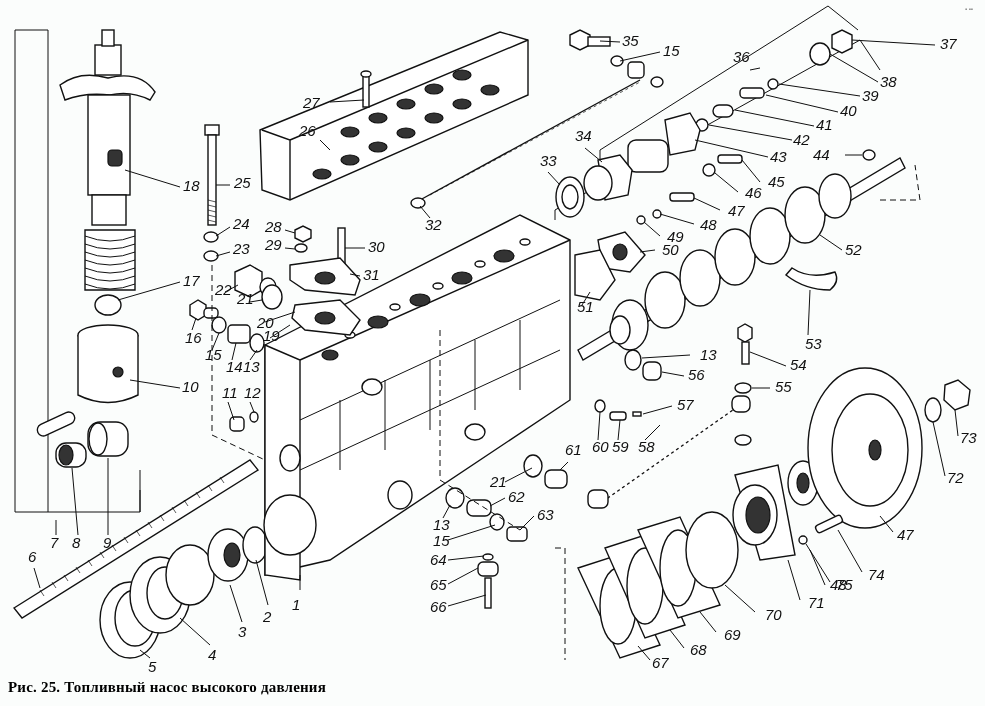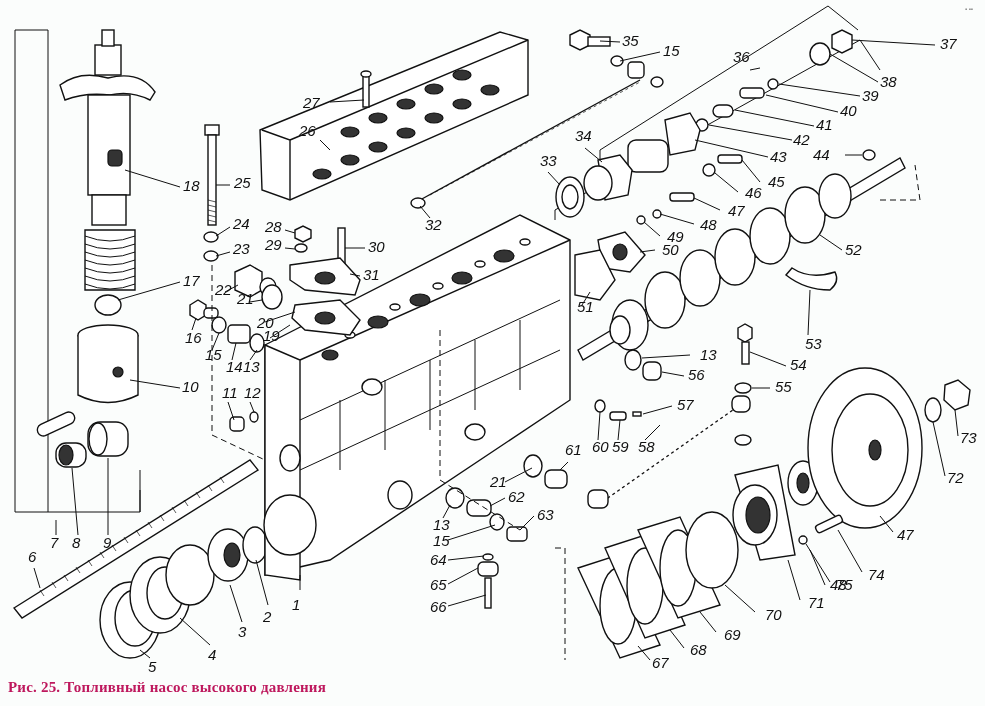--- a/index.html
+++ b/index.html
@@ -1,18 +1,18 @@
 <!DOCTYPE html>
 <html><head>
 <meta charset="utf-8">
 <style>
   html,body{margin:0;padding:0;background:#fbfdfc;}
   body{width:985px;height:706px;position:relative;overflow:hidden;font-family:"Liberation Sans",sans-serif;}
   #stage{position:absolute;left:0;top:0;width:985px;height:706px;}
-  .caption{position:absolute;left:8px;top:679px;font-family:"Liberation Serif",serif;font-weight:bold;font-size:15px;color:#be185d;letter-spacing:0.2px;}
+  .caption{position:absolute;left:8px;top:679px;font-family:"Liberation Serif",serif;font-weight:bold;font-size:15px;color:#000000;letter-spacing:0.2px;}
   .corner-mark{position:absolute;right:12px;top:6px;font-size:6px;color:#888;}
   svg text.lbl{font-family:"Liberation Sans",sans-serif;font-style:italic;font-size:15px;fill:#111;}
   .ln{stroke:#111;stroke-width:1;fill:none;}
   .part{stroke:#111;stroke-width:1.4;fill:#fff;}
   .part-dark{stroke:#111;stroke-width:1.2;fill:#333;}
   .hatch{stroke:#111;stroke-width:0.7;}
   .dash{stroke:#111;stroke-width:1;stroke-dasharray:6 4;fill:none;}
 </style>
 </head>
 <body>

